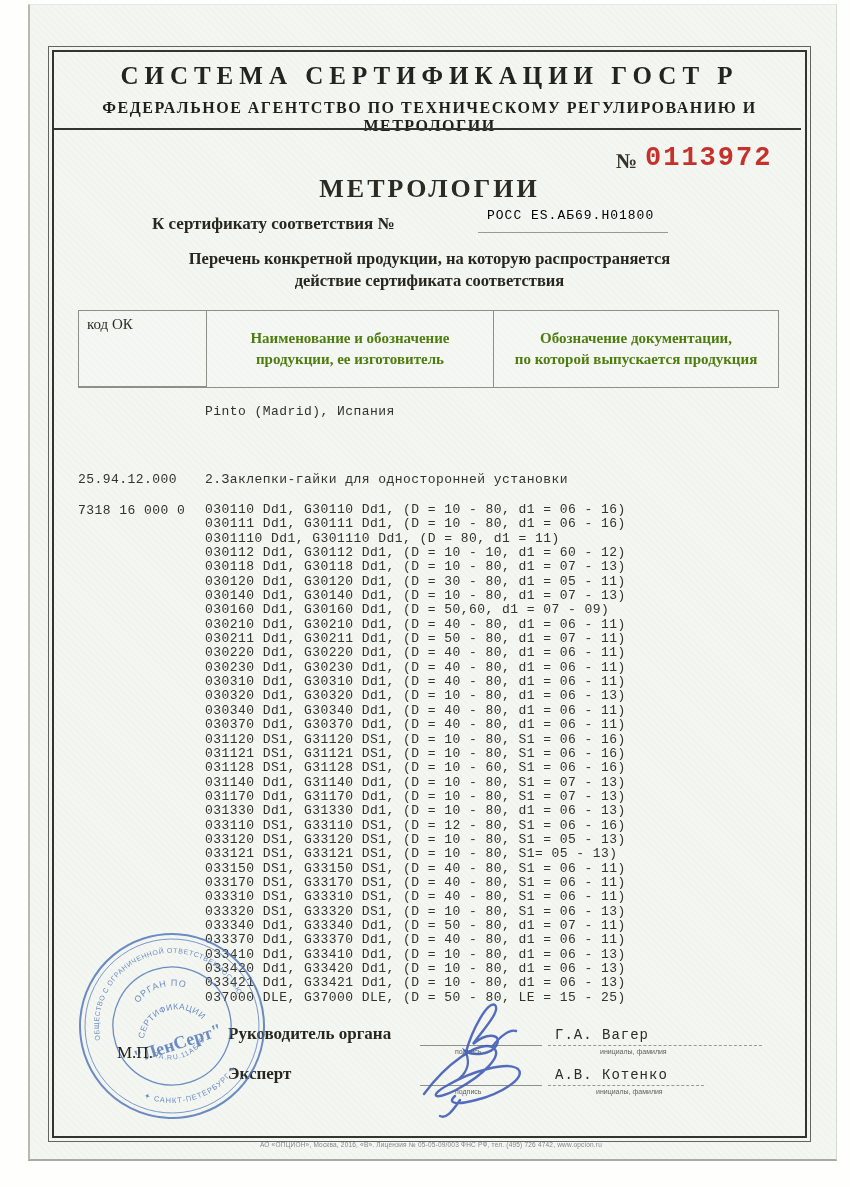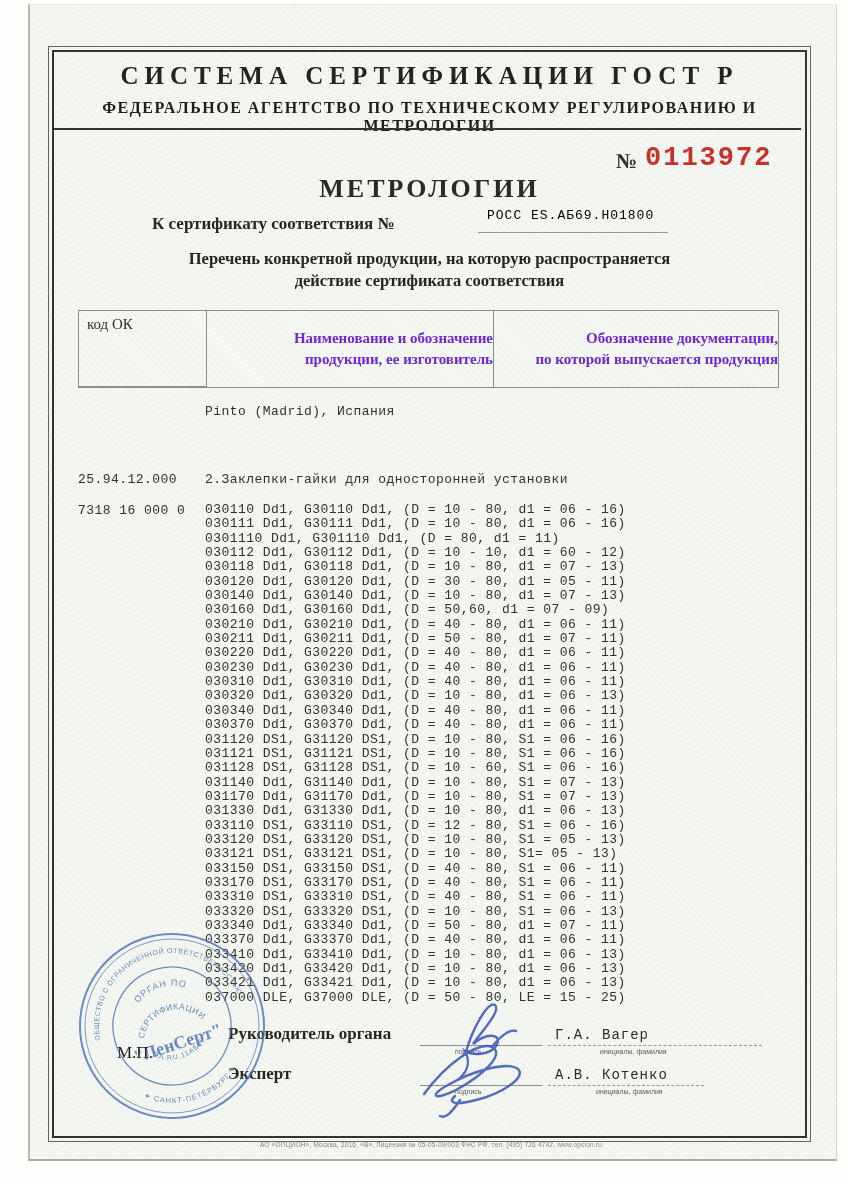--- a/index.html
+++ b/index.html
@@ -21,21 +21,21 @@
   .appendix{top:174px;font-size:26px;letter-spacing:3px;color:#2b2b24;}
   .cert-label{left:152px;top:214px;font-size:17px;}
   .cert-no{left:487px;top:208px;font-size:13px;letter-spacing:1px;color:#000000;}
   .cert-line{left:478px;top:232px;width:190px;height:0;border-top:1px solid #9a9a92;}
   .scope1{top:249px;font-size:16.5px;}
   .scope2{top:271px;font-size:16.5px;}
   .tbl{left:78px;top:302px;width:699px;height:76px;border:1px solid #8f8f87;display:grid;grid-template-columns:127px 287px 285px;background:rgba(255,255,255,0.12);margin-top:8px;}
   .tbl .c1{display:flex;flex-direction:column;}
   .tbl .c1 .cell{flex:1;padding:5px 8px 0 8px;font-size:15px;color:#2e2e27;}
   .tbl .c1 .cell:first-child{border-bottom:1px solid #8f8f87;}
-  .tbl .cc{border-left:1px solid #8f8f87;display:flex;flex-direction:column;justify-content:center;text-align:right;font-size:15px;font-weight:bold;line-height:21px;color:#6d28d9;}
+  .tbl .cc{border-left:1px solid #8f8f87;display:flex;flex-direction:column;justify-content:center;text-align:center;font-size:15px;font-weight:bold;line-height:21px;color:#4d7c0f;}
   .man1{left:205px;top:386px;font-size:13px;letter-spacing:0.45px;}
   .man2{left:205px;top:404px;font-size:13px;letter-spacing:0.45px;}
   .okcode{left:78px;top:472px;font-size:13px;letter-spacing:0.45px;}
   .ptitle{left:205px;top:472px;font-size:13px;letter-spacing:0.45px;}
   .tnved{left:78px;top:503px;font-size:13px;letter-spacing:0.45px;}
   .plist{left:205px;top:503px;font-size:13px;letter-spacing:0.45px;line-height:14.35px;white-space:pre;}
   .role1{left:228px;top:1024px;font-size:17px;}
   .role2{left:228px;top:1064px;font-size:17px;}
   .sline{height:0;border-top:1px solid #90908a;}
   .sl1a{left:420px;top:1045px;width:122px;}

